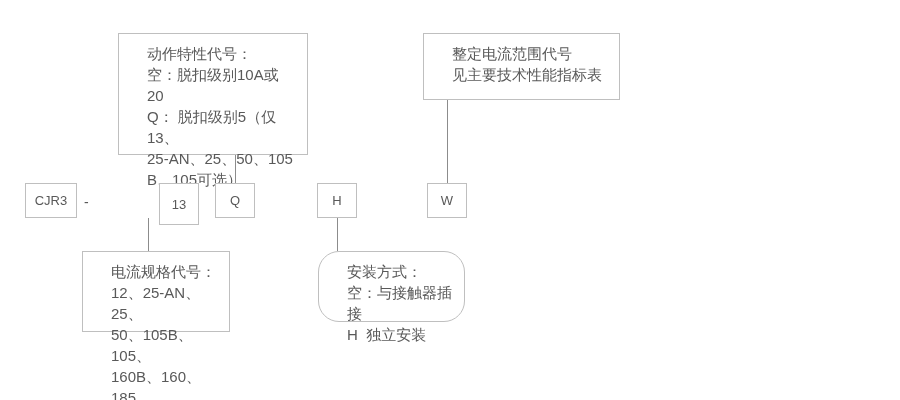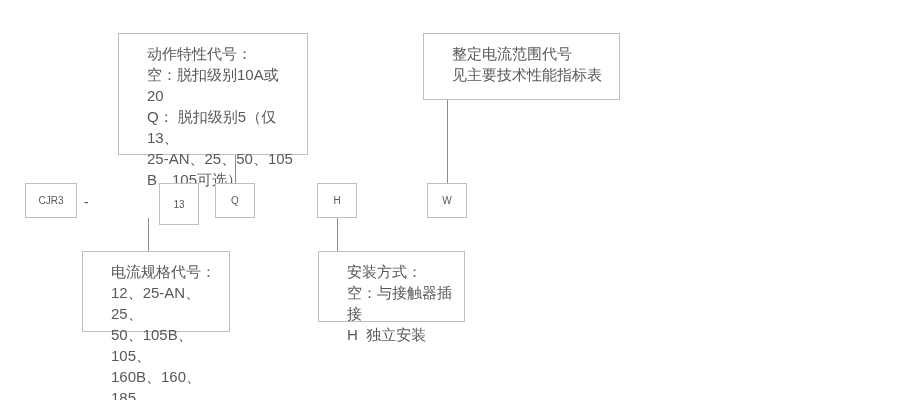--- a/index.html
+++ b/index.html
@@ -29,21 +29,21 @@
     padding: 9px 12px 8px 28px;
     font-size: 15px;
     line-height: 21px;
     color: #595959;
     white-space: pre-wrap;
   }
   .code-cell {
     display: flex;
     align-items: center;
     justify-content: center;
-    font-size: 10px;
+    font-size: 13px;
     color: #595959;
   }
   .dash {
     position: absolute;
     font-size: 14px;
     color: #595959;
     line-height: 1;
   }
   .connector {
     position: absolute;
@@ -84,17 +84,17 @@
   <div class="connector v-line" style="left:148px; top:218px; height:33px;"></div>
 
   <div class="connector v-line" style="left:337px; top:218px; height:33px;"></div>
 
   <div class="box note" style="left:82px; top:251px; width:148px; height:81px;">电流规格代号：
 12、25-AN、25、
 50、105B、105、
 160B、160、185、
 240、450</div>
 
-  <div class="box note" style="left:318px; top:251px; width:147px; height:71px;">安装方式：
+  <div class="box note" style="left:318px; top:251px; width:147px; height:71px;border-radius:21px;">安装方式：
 空：与接触器插接
 H  独立安装</div>
 
 </div>
 
 </body></html>

